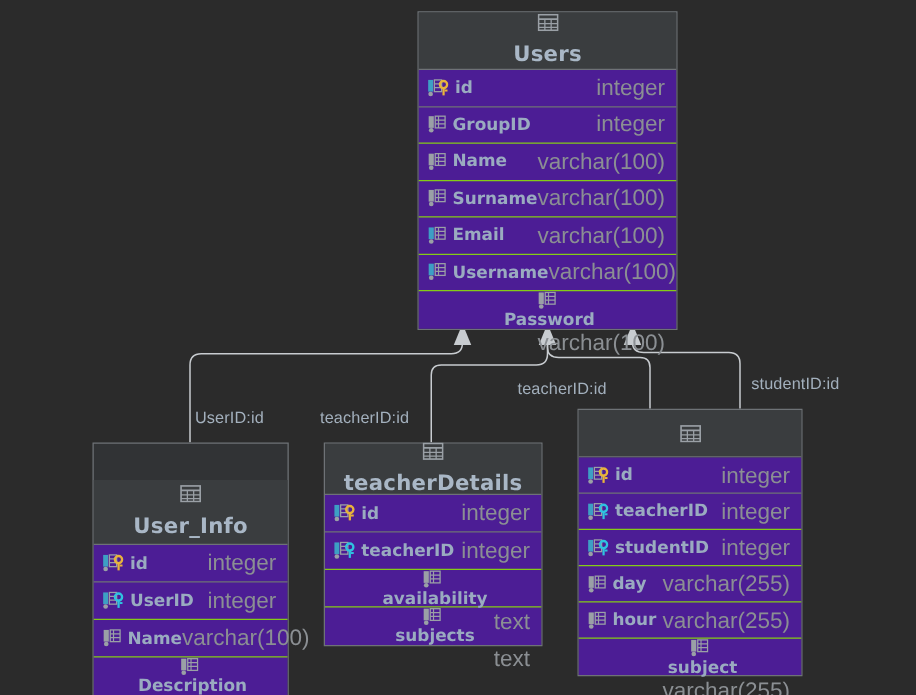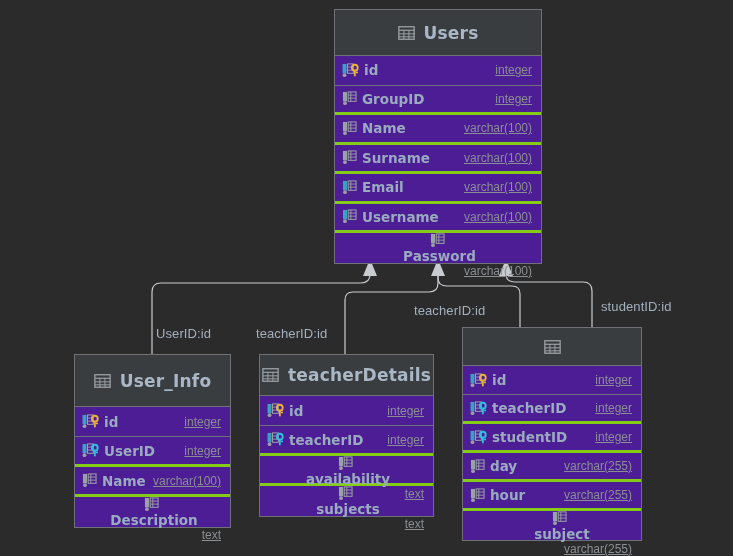--- a/index.html
+++ b/index.html
@@ -44,55 +44,55 @@
   .tbl-header {
     box-sizing: border-box;
     height: 100%;
     display: flex;
     align-items: center;
     justify-content: center;
     gap: 9px;
     background: #3a3d3f;
     border-bottom: 1px solid #6e7276;
     padding: 0 10px;
+    flex-direction: column;
   }
   .tbl-title {
     color: #a9b7c6;
     font-family: "DejaVu Sans", sans-serif;
     font-weight: bold;
     font-size: 17px;
     letter-spacing: 0.2px;
   }
   .rows {
     background: #4c1d95;
   }
   .row {
     box-sizing: border-box;
     display: flex;
     align-items: center;
     padding: 0 9px 0 7px;
-    border-bottom: 3px solid #84cc16;
+    border-bottom: 1px solid #84cc16;
   }
   .row:last-child { border-bottom: none; flex-direction: column; }
   .row.pk-sep { border-bottom: 1px solid #6e7276; }
   .col-name {
     color: #9aabc0;
     font-family: "DejaVu Sans", sans-serif;
     font-weight: bold;
     font-size: 13.5px;
     margin-left: 5px;
     white-space: nowrap;
   }
   .col-type {
     color: #8b8f93;
     font-family: "Liberation Sans", sans-serif;
-    font-size: 12px;
+    font-size: 18px;
     margin-left: auto;
     white-space: nowrap;
-    text-decoration: underline;
   }
 
   
   .icn { flex: 0 0 auto; display: block; }
 </style>
 </head>
 <body>
 
 <div id="canvas">
 
@@ -231,21 +231,21 @@
                 <line x1="6.6" y1="4.3" x2="15" y2="4.3" stroke="#9aa0a6" stroke-width="1"></line>
                 <line x1="6.6" y1="7.6" x2="15" y2="7.6" stroke="#9aa0a6" stroke-width="1"></line>
               </svg>
             </span>
             <span class="col-name">Password</span>
             <span class="col-type">varchar(100)</span>
           </div>
         </div>
       </div>
       <div class="table-box" style="left: 74px; top: 354px; width: 157px;">
-        <div class="tbl-header" style="height: 52px;">
+        <div class="tbl-header" style="height: 52px; margin-top: 29px;">
           <span>
             <svg class="icn" width="17" height="14" viewBox="0 0 18 15">
               <rect x="0.8" y="0.8" width="16.4" height="13.4" fill="none" stroke="#9aa0a6" stroke-width="1.4"></rect>
               <line x1="0.8" y1="4.6" x2="17.2" y2="4.6" stroke="#9aa0a6" stroke-width="1.3"></line>
               <line x1="0.8" y1="8.4" x2="17.2" y2="8.4" stroke="#9aa0a6" stroke-width="1.1"></line>
               <line x1="0.8" y1="11.6" x2="17.2" y2="11.6" stroke="#9aa0a6" stroke-width="1.1"></line>
               <line x1="6.2" y1="4.6" x2="6.2" y2="14.2" stroke="#9aa0a6" stroke-width="1.1"></line>
               <line x1="11.6" y1="4.6" x2="11.6" y2="14.2" stroke="#9aa0a6" stroke-width="1.1"></line>
             </svg>
           </span>

